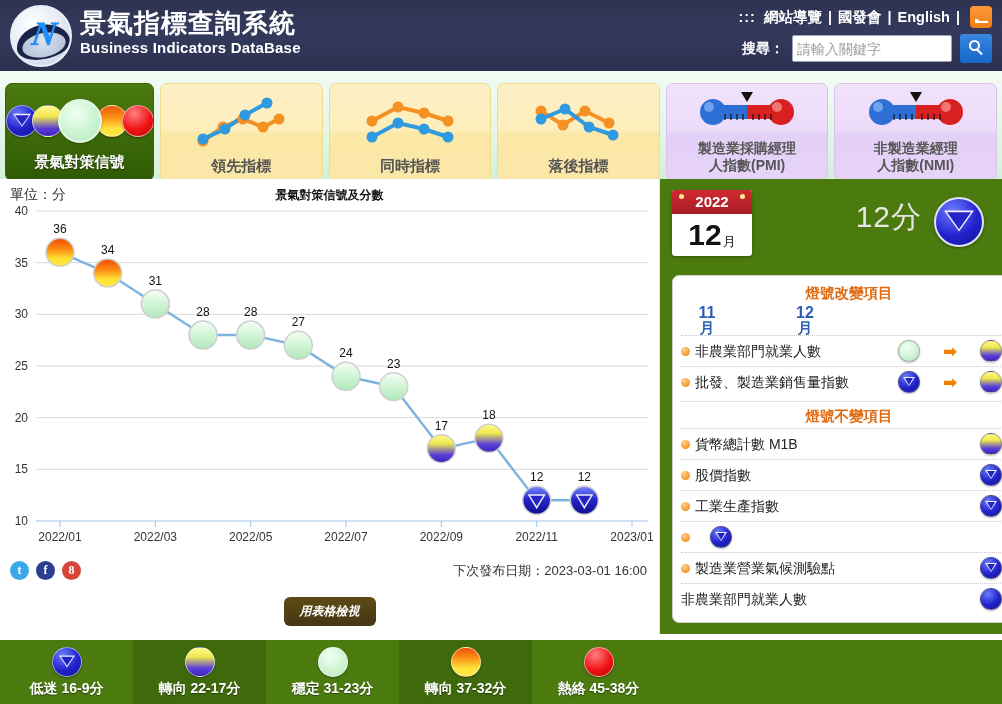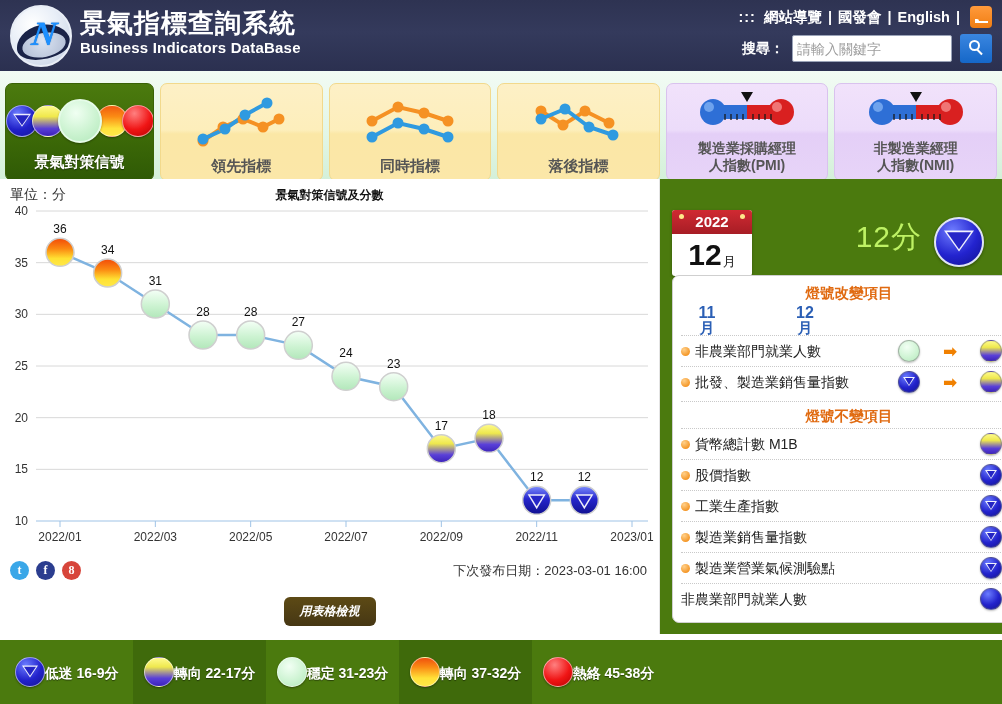--- a/index.html
+++ b/index.html
@@ -162,21 +162,21 @@
          display: flex; align-items: center; justify-content: center; font-family: "Liberation Serif", serif; }
   .soc.tw { background: #3aa7e8; }
   .soc.fb { background: #2b3d8f; }
   .soc.gp { background: #d7453a; }
 
   
   #side-panel {
     width: 342px; height: 455px; background: #4b7a0e;
     position: relative; padding: 8px;
   }
-  #score-row { height: 72px; display: flex; align-items: center; position: relative; margin-top: 20px; }
+  #score-row { height: 72px; display: flex; align-items: center; position: relative; }
   .cal {
     width: 80px; height: 66px; background: #fff; border-radius: 3px;
     overflow: hidden; box-shadow: 0 1px 3px rgba(0,0,0,.3); margin-left: 4px;
   }
   .cal-top {
     height: 24px; background: linear-gradient(to bottom, #d02a32, #a71d25);
     color: #fff; font-size: 15px; font-weight: bold; text-align: center; line-height: 24px;
     position: relative;
   }
   .cal-top::before, .cal-top::after {
@@ -184,21 +184,21 @@
     border-radius: 50%; background: #ffe88a;
   }
   .cal-top::before { left: 7px; }
   .cal-top::after  { right: 7px; }
   .cal-body { height: 42px; display: flex; align-items: center; justify-content: center; color: #111; }
   .cal-body .num { font-size: 30px; font-weight: bold; line-height: 30px; }
   .cal-body .unit { font-size: 13px; margin-left: 1px; align-self: flex-end; margin-bottom: 5px; }
 
   #score-text {
     position: absolute; right: 72px; top: 10px;
-    color: #bef264; font-size: 30px; letter-spacing: 1px;
+    color: #e5e5e5; font-size: 30px; letter-spacing: 1px;
   }
   #score-lamp {
     position: absolute; right: 10px; top: 10px;
     width: 50px; height: 50px; border-radius: 50%;
     background: radial-gradient(circle at 36% 26%, #6f7dff 0%, #2323cf 55%, #10108f 100%);
     border: 2px solid #dfe4f5; box-shadow: 0 1px 3px rgba(0,0,0,.4); position: absolute;
   }
   #score-lamp .tri {
     position: absolute; left: 50%; top: 50%; transform: translate(-50%,-55%);
     width: 0; height: 0; border-left: 15px solid transparent; border-right: 15px solid transparent;
@@ -266,21 +266,21 @@
     background: #cdcdcd; border-radius: 1px;
   }
   .sb-down { position: absolute; bottom: 0; }
 
   
   #legend {
     position: absolute; left: 0; bottom: 0; width: 1002px; height: 64px;
     background: #4b7a0e; display: flex;
   }
   .leg {
-    width: 133px; height: 64px; display: flex; flex-direction: row;
+    width: 133px; height: 64px; display: flex; flex-direction: column;
     align-items: center; justify-content: center; position: relative;
   }
   .leg:nth-child(even) { background: #3f6a0b; }
   .leg .biglamp {
     width: 30px; height: 30px; border-radius: 50%; position: relative;
     border: 1px solid rgba(255,255,255,.55); box-shadow: 0 1px 2px rgba(0,0,0,.4);
   }
   .leg .lt { color: #fff; font-size: 14px; font-weight: bold; margin-top: 3px; text-shadow: 0 1px 1px rgba(0,0,0,.45); }
   .leg-fill { flex: 1; background: #4b7a0e; }
 </style>
@@ -635,21 +635,20 @@
           <span class="name">工業生產指數</span>
           <span class="cell">
             <span class="mini blue">
                 <span class="tri"></span>
                 <span class="tri-in"></span>
               </span>
           </span>
         </div>
         <div class="row">
           <span class="bullet"></span>
-          <span class="name">製造業銷售量指數</span>
           <span class="cell">
             <span class="mini blue">
                 <span class="tri"></span>
                 <span class="tri-in"></span>
               </span>
           </span>
         </div>
         <div class="row">
           <span class="bullet"></span>
           <span class="name">製造業營業氣候測驗點</span>

